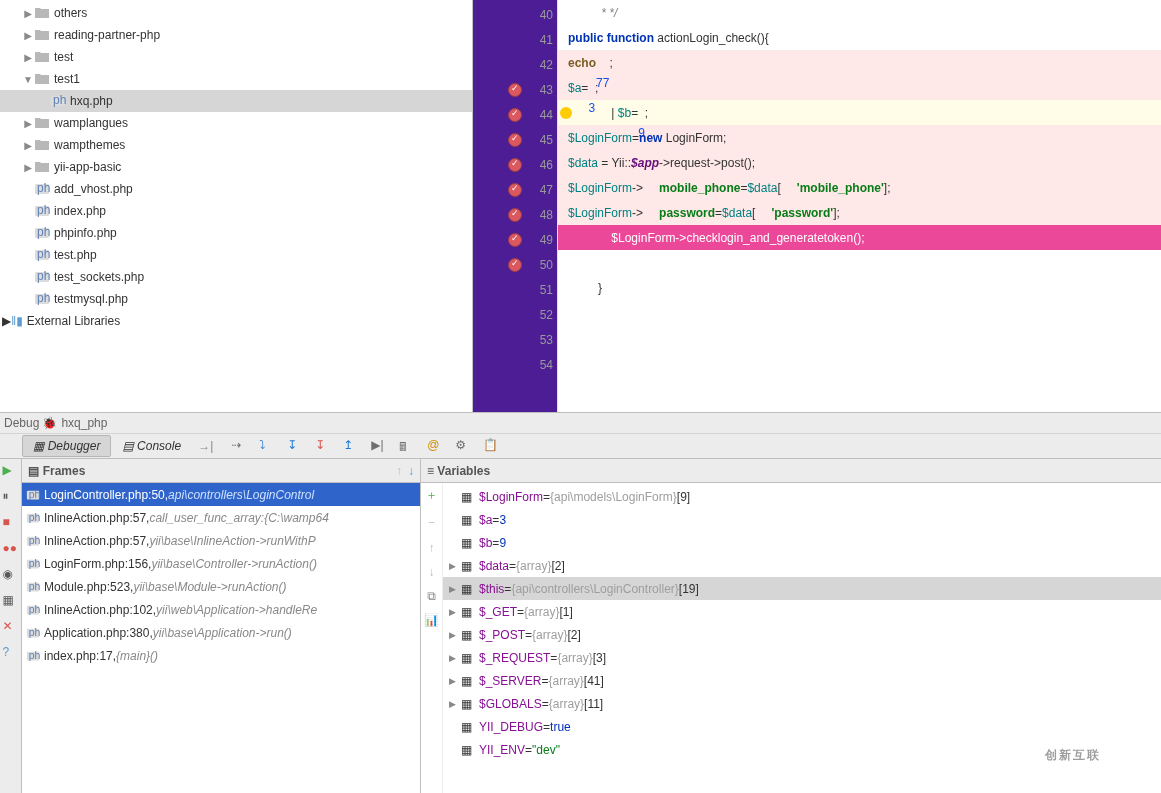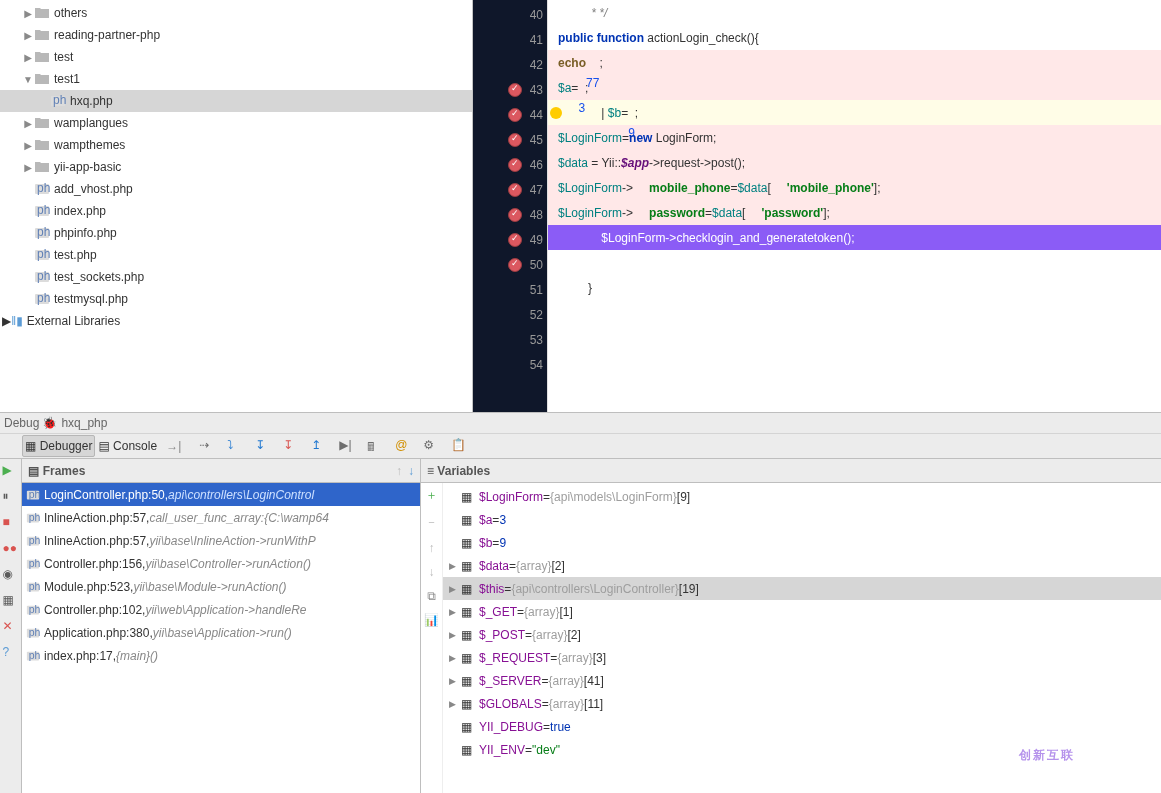--- a/index.html
+++ b/index.html
@@ -8,45 +8,45 @@
 .top-split { display:flex; height:412px; }
 .project-tree { width:473px; border-right:1px solid #c4c4c4; overflow:auto; padding:2px 0 10px 0; background:#fff;}
 .tree-row { display:flex; align-items:center; height:22px; white-space:nowrap; cursor:default;}
 .tree-row .arrow { width:12px; text-align:center; color:#8a8a8a; font-size:10px;}
 .tree-row.selected { background:#d6d6d6; }
 .folder-icon, .file-icon { width:16px; height:16px; margin-right:4px; display:inline-block;}
 .folder-icon svg, .file-icon svg { width:16px; height:16px; } .indent-1 { padding-left:22px;} .indent-2 { padding-left:38px;}
 .libs-row { display:flex; align-items:center; height:22px; padding-left:2px;}
 .editor-area { flex:1; display:flex; flex-direction:column; background:#fff;}
 .editor-body { flex:1; display:flex; overflow:hidden;}
-.gutter { width:75px; background:#0f172a; border-right:1px solid #e0e0e0; display:flex; flex-direction:column; padding-top:2px;}
+.gutter { width:85px; background:#4c1d95; border-right:1px solid #e0e0e0; display:flex; flex-direction:column; padding-top:2px;}
 .gline { height:25px; display:flex; align-items:center; justify-content:flex-end; padding-right:4px; color:#999; font-family:Consolas,monospace; font-size:12px; position:relative;}
 .bp { position:absolute; left:35px; width:14px; height:14px; background:#db5860; border-radius:50%; border:1px solid #9b3d42;}
 .bp::after{content:"✓"; color:#fff; font-size:9px; position:absolute; left:2px; top:-1px;}
 .codecell { flex:1; background:#fff; font-family:Consolas,"Courier New",monospace; font-size:13px; position:relative;}
 .code-line { height:25px; display:flex; align-items:center; white-space:pre; padding-left:10px;}
 .code-line.pink { background:#ffe8e8;}
-.code-line.curr { background:#8b5cf6; color:#fff;}
+.code-line.curr { background:#ec4899; color:#fff;}
 .code-line.caret { background:#fffde7;}
 .k-blue { color:#0033b3; font-weight:bold;}
 .k-green { color:#067d17; font-weight:bold;margin-left:16px;}
 .k-brown { color:#795e26; font-weight:bold;}
 .k-purple{ color:#660e7a; font-style:italic;font-weight:bold;}
 .k-teal { color:#008080;}
 .k-num { color:#1750eb;margin-top:41px;}
 .k-grey { color:#808080; font-style:italic;}
 .bulb{position:absolute; left:2px; width:12px; height:12px; background:#ffcc00; border-radius:50%;}
 
 .bottom-pane { flex:1; display:flex; flex-direction:column; border-top:1px solid #bebebe; background:#ececec;}
 .debug-title { height:20px; display:flex; align-items:center; padding-left:4px; font-size:11px; color:#666;}
 .debug-title .bug{color:#db5860; margin-right:4px;}
 .debug-tabs { height:26px; border-top:1px solid #d4d4d4; border-bottom:1px solid #bebebe; display:flex; align-items:center; background:#ececec;}
 .left-strip { width:22px; background:#ececec; border-right:1px solid #bebebe; display:flex; flex-direction:column; align-items:center; padding-top:4px; gap:10px;}
 .left-strip .ic{width:16px;height:16px; color:#5a5a5a;}
-.tab { padding:3px 2px; border:1px solid transparent;}
+.tab { padding:3px 10px; border:1px solid transparent;font-style:italic;}
 .tab.active{background:#d6d6d6; border:1px solid #b6b6b6; border-radius:2px;}
 .dbg-toolbar-icons { display:flex; align-items:center; gap:12px; padding-left:12px;}
 .dbg-ic { width:16px; height:16px; color:#6e6e6e;}
 .debug-body { flex:1; display:flex; overflow:hidden;}
 .frames-pane,.vars-pane { display:flex; flex-direction:column; background:#fff; }
 .frames-pane { width:399px; border-right:1px solid #bebebe;}
 .vars-pane { flex:1;}
 .pane-inner { display:flex; flex:1; overflow:hidden;}
 .pane-header { height:24px; background:#ececec; border-bottom:1px solid #bebebe; display:flex; align-items:center; padding:0 6px; font-weight:bold; color:#555;}
 .pane-header .right-icons{margin-left:auto; display:flex; gap:6px;}
@@ -56,21 +56,21 @@
 .frame-row .fi{width:14px;height:14px;margin-right:4px;}
 .frame-row .ital{font-style:italic; color:#888;}
 .frame-row.sel .ital{color:#cde0ff;}
 .vars-toolstrip{width:22px; border-right:1px solid #eee; display:flex; flex-direction:column; align-items:center; padding-top:4px; gap:10px; background:#fff;}
 .vars-list { flex:1; padding:2px 0; overflow:hidden;}
 .var-row { display:flex; align-items:center; height:23px; padding-left:6px;}
 .var-row.sel { background:#d6d6d6;}
 .var-row .tri{width:12px; color:#888; font-size:9px;}
 .var-row .vi{width:14px;height:14px; margin-right:4px;}
 .vname{color:#871094;} .vval{color:#0033b3;} .vmeta{color:#9e9e9e;} .vstr{color:#067d17;}
-.logo-overlay{position:absolute; right:22px; bottom:20px; width:120px; height:36px; opacity:.5; display:flex; align-items:center; justify-content:flex-start; color:#6d28d9; font-size:18px; font-weight:bold; letter-spacing:2px;}
+.logo-overlay{position:absolute; right:28px; bottom:20px; width:120px; height:36px; opacity:.5; display:flex; align-items:center; justify-content:center; color:#404040; font-size:18px; font-weight:bold; letter-spacing:2px;}
 </style>
 </head>
 <body>
 
 <div class="workspace">
   <div class="top-split">
 
     <div class="project-tree" id="tree">
         <div class="tree-row indent-1">
           <span class="arrow">▶</span>
@@ -337,37 +337,37 @@
                     <text x="3" y="11" font-size="6" fill="#6181B6">php</text>
                   </svg></span>
                 <span>InlineAction.php:57,</span>
                 <span class="ital"> yii\base\InlineAction-&gt;runWithP</span>
               </div>
               <div class="frame-row">
                 <span class="fi"><svg viewBox="0 0 16 16">
                     <rect x="1" y="3" width="14" height="10" rx="1" fill="#dcdcdc"></rect>
                     <text x="3" y="11" font-size="6" fill="#6181B6">php</text>
                   </svg></span>
-                <span>Controller.php:156,</span>
+                <span>LoginForm.php:156,</span>
                 <span class="ital"> yii\base\Controller-&gt;runAction()</span>
               </div>
               <div class="frame-row">
                 <span class="fi"><svg viewBox="0 0 16 16">
                     <rect x="1" y="3" width="14" height="10" rx="1" fill="#dcdcdc"></rect>
                     <text x="3" y="11" font-size="6" fill="#6181B6">php</text>
                   </svg></span>
                 <span>Module.php:523,</span>
                 <span class="ital"> yii\base\Module-&gt;runAction()</span>
               </div>
               <div class="frame-row">
                 <span class="fi"><svg viewBox="0 0 16 16">
                     <rect x="1" y="3" width="14" height="10" rx="1" fill="#dcdcdc"></rect>
                     <text x="3" y="11" font-size="6" fill="#6181B6">php</text>
                   </svg></span>
-                <span>Controller.php:102,</span>
+                <span>InlineAction.php:102,</span>
                 <span class="ital"> yii\web\Application-&gt;handleRe</span>
               </div>
               <div class="frame-row">
                 <span class="fi"><svg viewBox="0 0 16 16">
                     <rect x="1" y="3" width="14" height="10" rx="1" fill="#dcdcdc"></rect>
                     <text x="3" y="11" font-size="6" fill="#6181B6">php</text>
                   </svg></span>
                 <span>Application.php:380,</span>
                 <span class="ital"> yii\base\Application-&gt;run()</span>
               </div>

